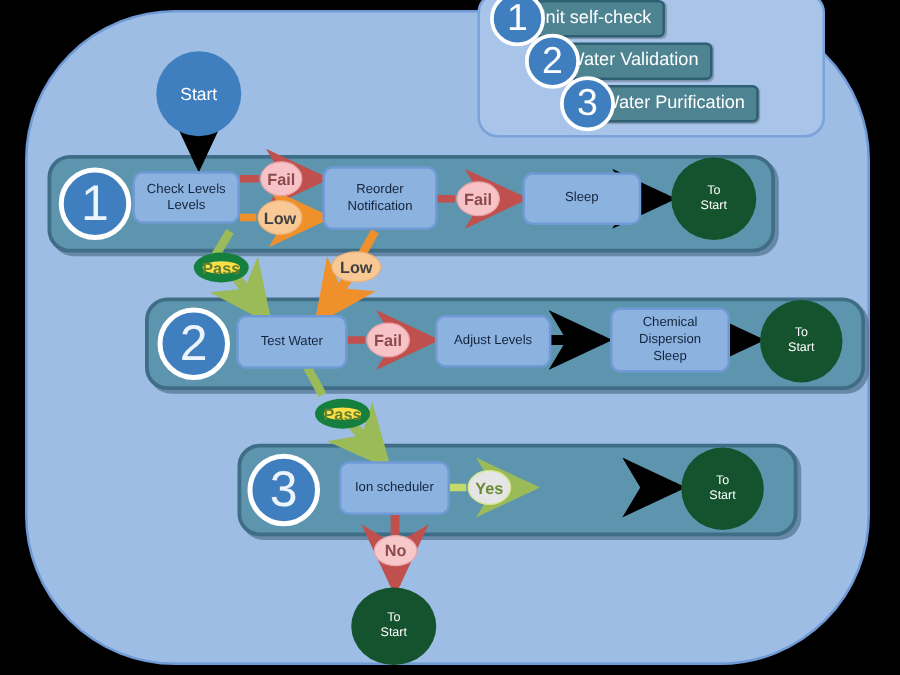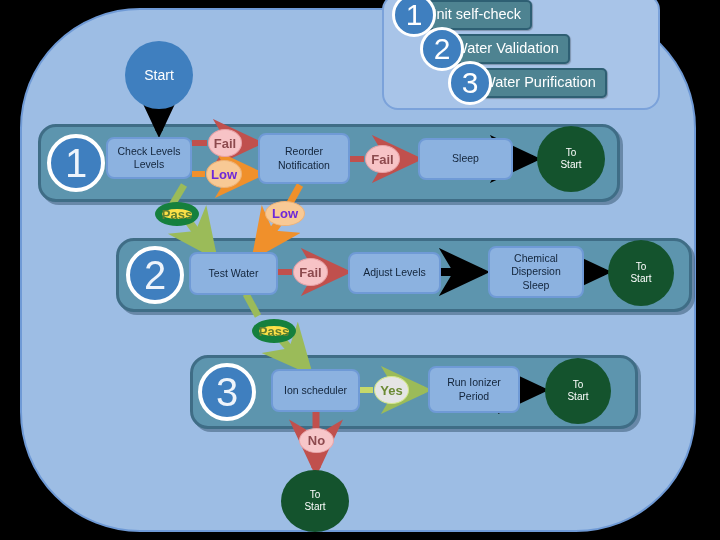--- a/index.html
+++ b/index.html
@@ -85,21 +85,21 @@
   }
 
   
   .pill{
     position:absolute;border-radius:50%;
     display:flex;align-items:center;justify-content:center;
     font-size:13px;z-index:7;box-sizing:border-box;
     text-align:center;line-height:1;font-weight:bold;
   }
   .pill.fail{background:#f7c3c6;border:1px solid #e8a3a8;color:#8d4a4e;}
-  .pill.low {background:#f8c995;border:1px solid #eeb276;color:#6d28d9;}
+  .pill.low {background:#f8c995;border:1px solid #eeb276;color:#404040;}
   .pill.pass{background:#fde047;border:7px solid #15803d;color:#63802f;}
   .pill.yes {background:#e5e5e5;border:1px solid #d4e68c;color:#6b8a34;}
   .pill.no  {background:#f7c7c9;border:1px solid #e9a6aa;color:#8d4a4e;text-align:center;}
 
   svg.layer{position:absolute;left:0;top:0;width:720px;height:540px;
             pointer-events:none;z-index:3;}
 </style>
 </head>
 <body>
 
@@ -284,26 +284,20 @@
   <div class="ring" style="left:198px;top:363px;">3</div>
 
   <div class="pbox" style="left:271px;top:369px;width:89px;height:43px;">
     <div>
       <span>Ion scheduler</span>
     </div>
   </div>
 
   <div class="pill yes" style="left:374px;top:376px;width:35px;height:28px;">Yes</div>
 
-  <div class="pbox" style="left:428px;top:366px;width:92px;height:47px;">
-    <div>
-      <span>Run Ionizer</span>
-      <span>Period</span>
-    </div>
-  </div>
 
   <div class="tocirc" style="left:545px;top:358px;width:66px;height:66px;">
     <div>
       <span>To</span><br>
       <span>Start</span>
     </div>
   </div>
 
   <div class="pill no" style="left:299px;top:428px;width:35px;height:25px;">No</div>
 

